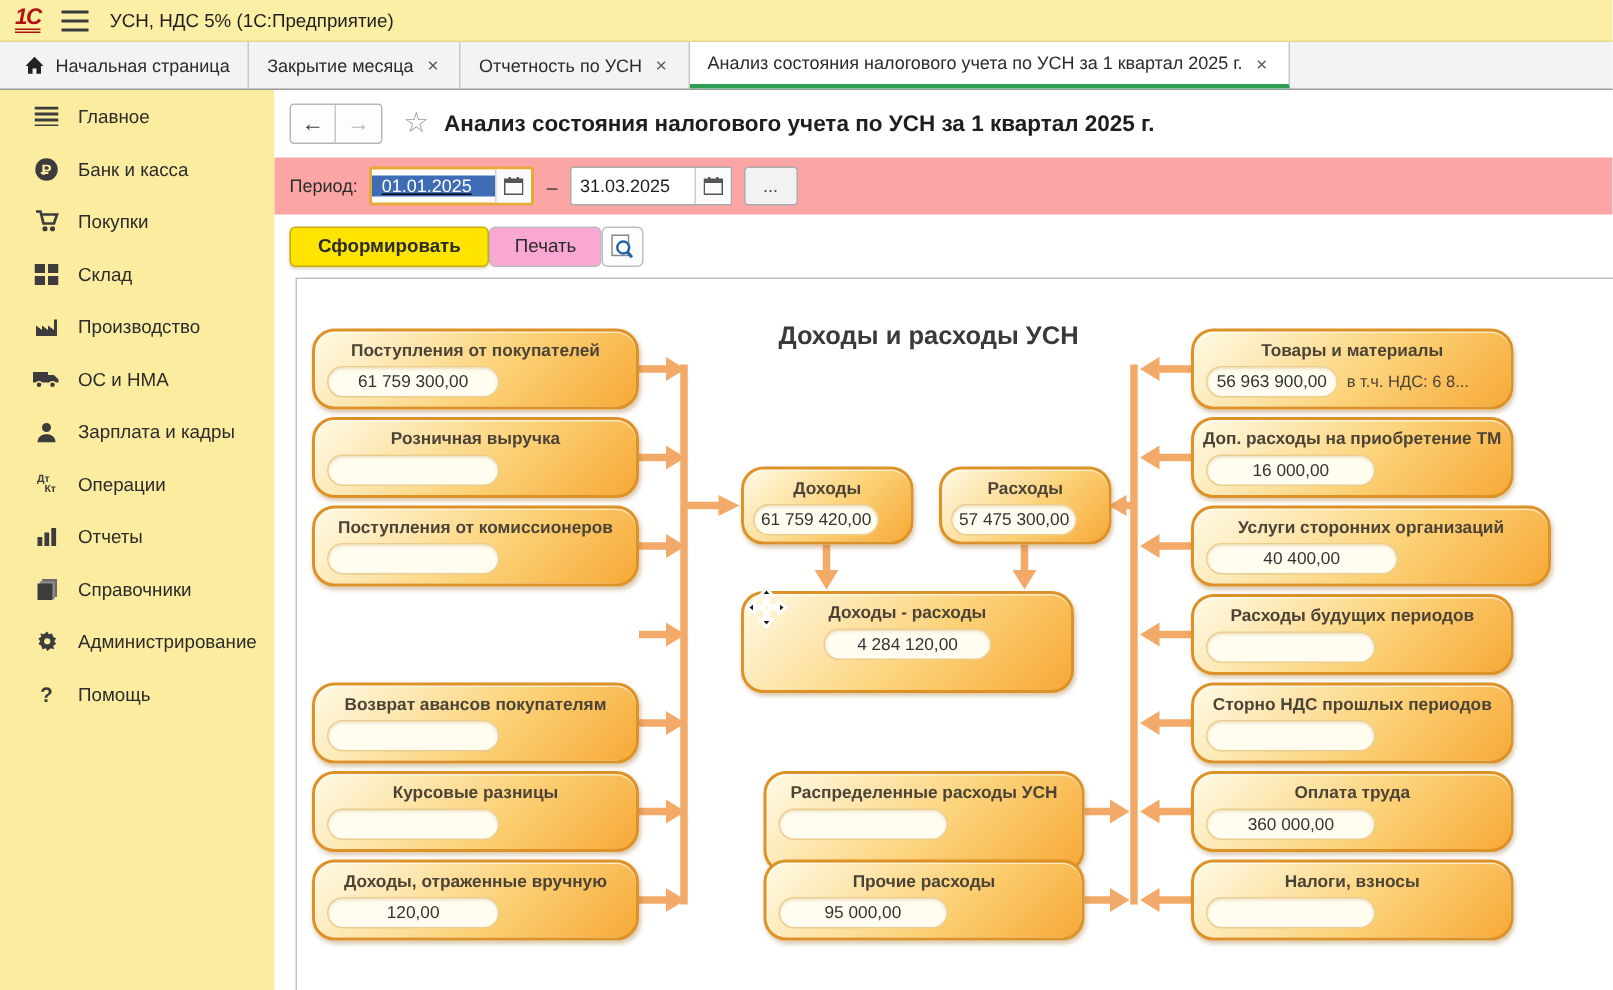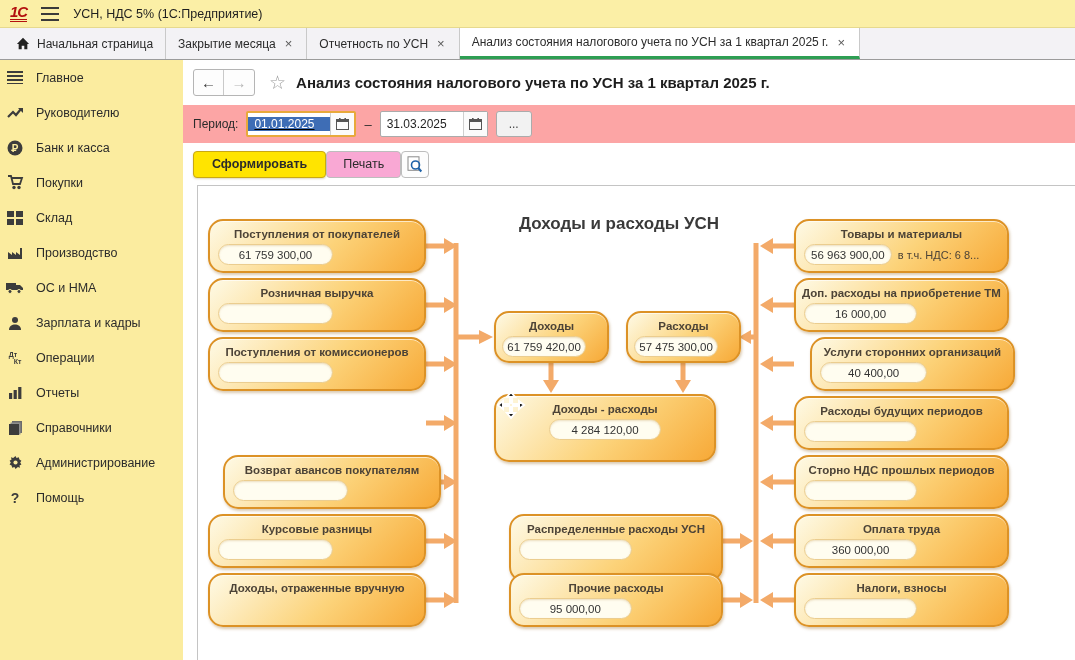--- a/index.html
+++ b/index.html
@@ -22,21 +22,21 @@
     border-bottom:1px solid #9B9B9B; display:flex; align-items:stretch; }
   .tab { display:flex; align-items:center; gap:7px; padding:0 12px;
     border-right:1px solid #C9C9C9; font-size:12px; color:#2B2B2B; cursor:pointer; }
   .tab.first { border-left:none;padding-left:16px; }
   .tab.active { background:#FFFFFF; border-bottom:3px solid #2E9E53; }
   .tab .close { color:#5A5A5A; font-size:13px; line-height:1; padding:2px; }
   .homeicon svg { display:block; }
 
   
   .sidebar { left:0; top:60px; width:183px; height:600px; background:#FBEC9F; }
-  .sb-item { display:flex; align-items:center; gap:12px; height:35px; padding-left:6px;
+  .sb-item { display:flex; align-items:center; gap:12px; height:35px; padding-left:22px;
     font-size:12.5px; color:#2B2B2B; cursor:pointer; }
   .sb-ico { width:18px; height:16px; display:flex; align-items:center; justify-content:center;
     color:#3C3C3C; font-weight:bold; }
   .sb-ico svg { display:block; }
   .dtkt { font-size:7px; font-weight:bold; line-height:7px; color:#3C3C3C; text-align:left; }
 
   
   .main { left:183px; top:60px; width:892px; height:600px; background:#fff; }
 
   .navrow { left:10px; top:8px; height:28px; display:flex; align-items:center; gap:10px; }
@@ -138,29 +138,20 @@
             <rect y="4" width="16" height="2"></rect>
             <rect y="8" width="16" height="2"></rect>
             <rect y="12" width="16" height="1.6"></rect>
           </g>
         </svg>
     </span>
       <span>Главное</span>
   </div>
   <div class="sb-item">
     <span class="sb-ico">
-      <svg width="17" height="13" viewBox="0 0 17 13">
-          <path d="M1 11l5-5 3 3 5-6" stroke="#3C3C3C" stroke-width="2.2" fill="none"></path>
-          <path d="M11 2h5v5z" fill="#3C3C3C"></path>
-        </svg>
-    </span>
-      <span>Руководителю</span>
-  </div>
-  <div class="sb-item">
-    <span class="sb-ico">
       <svg width="16" height="16" viewBox="0 0 16 16">
           <circle cx="8" cy="8" r="7.5" fill="#3C3C3C"></circle>
           <text x="8" y="11.5" font-size="10" font-weight="bold" fill="#FBEC9F" text-anchor="middle" font-family="Liberation Sans, sans-serif">P</text>
           <rect x="4.2" y="9.6" width="5" height="1.4" fill="#FBEC9F"></rect>
         </svg>
     </span>
       <span>Банк и касса</span>
   </div>
   <div class="sb-item">
     <span class="sb-ico">
@@ -417,34 +408,37 @@
       <div class="pillrow">
           <span class="pill"></span>
         </div>
     </div>
     <div class="dbox" style="left:10px;top:151px;width:218px;height:54px">
       <div class="dbox-title">Поступления от комиссионеров</div>
       <div class="pillrow">
           <span class="pill"></span>
         </div>
     </div>
-    <div class="dbox" style="left:25px;top:269px;width:218px;height:54px">
+    <div class="dbox" style="left:10px;top:269px;width:218px;height:54px">
       <div class="dbox-title">Возврат авансов покупателям</div>
       <div class="pillrow">
           <span class="pill"></span>
         </div>
     </div>
     <div class="dbox" style="left:10px;top:328px;width:218px;height:54px">
       <div class="dbox-title">Курсовые разницы</div>
       <div class="pillrow">
           <span class="pill"></span>
         </div>
     </div>
     <div class="dbox" style="left:10px;top:387px;width:218px;height:54px">
       <div class="dbox-title">Доходы, отраженные вручную</div>
+      <div class="pillrow">
+          <span class="pill">120,00</span>
+        </div>
     </div>
 
     <div class="dbox" style="left:296px;top:125px;width:115px;height:52px">
       <div class="dbox-title">Доходы</div>
       <div class="pillrow" style="padding:0 6px">
           <span class="pill wide">61 759 420,00</span>
         </div>
     </div>
     <div class="dbox" style="left:428px;top:125px;width:115px;height:52px">
       <div class="dbox-title">Расходы</div>
@@ -488,21 +482,21 @@
           <span class="pill w45">56 963 900,00</span>
           <span class="note">в т.ч. НДС: 6 8...</span>
         </div>
     </div>
     <div class="dbox" style="left:596px;top:92px;width:215px;height:54px">
       <div class="dbox-title">Доп. расходы на приобретение ТМЦ</div>
       <div class="pillrow">
           <span class="pill">16 000,00</span>
         </div>
     </div>
-    <div class="dbox" style="left:612px;top:151px;width:205px;height:54px">
+    <div class="dbox" style="left:596px;top:151px;width:240px;height:54px">
       <div class="dbox-title">Услуги сторонних организаций</div>
       <div class="pillrow">
           <span class="pill">40 400,00</span>
         </div>
     </div>
     <div class="dbox" style="left:596px;top:210px;width:215px;height:54px">
       <div class="dbox-title">Расходы будущих периодов</div>
       <div class="pillrow">
           <span class="pill"></span>
         </div>

